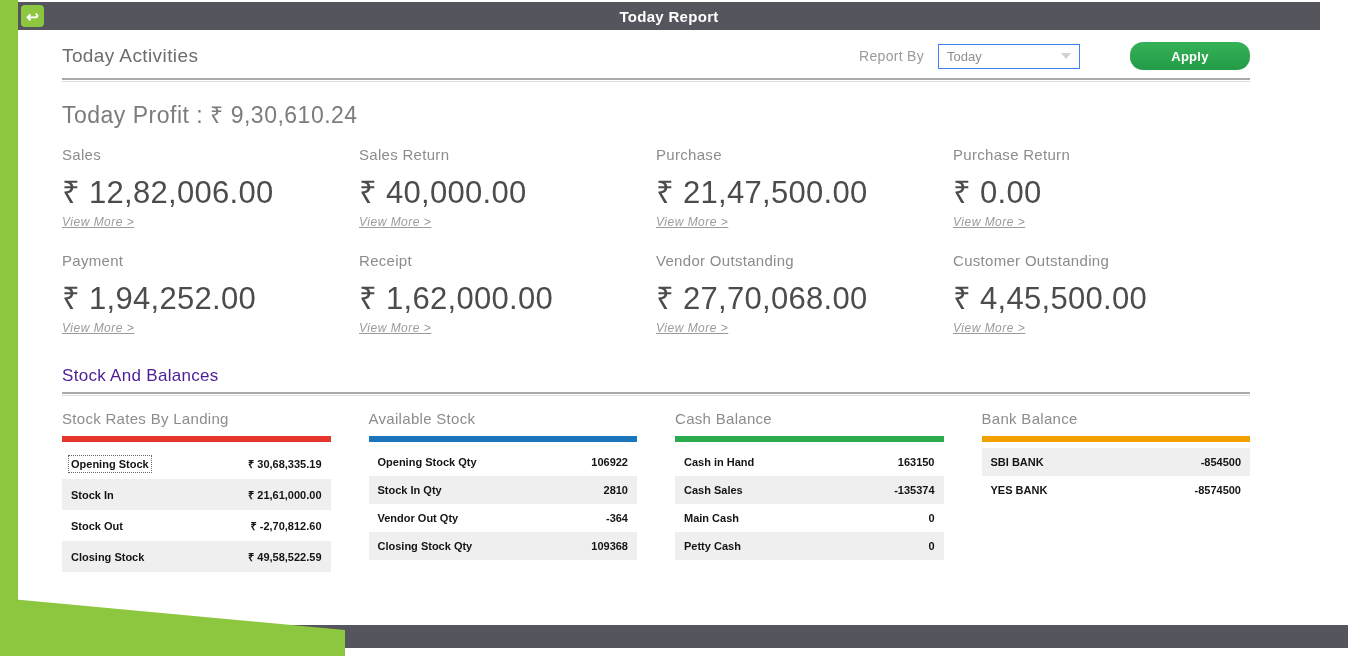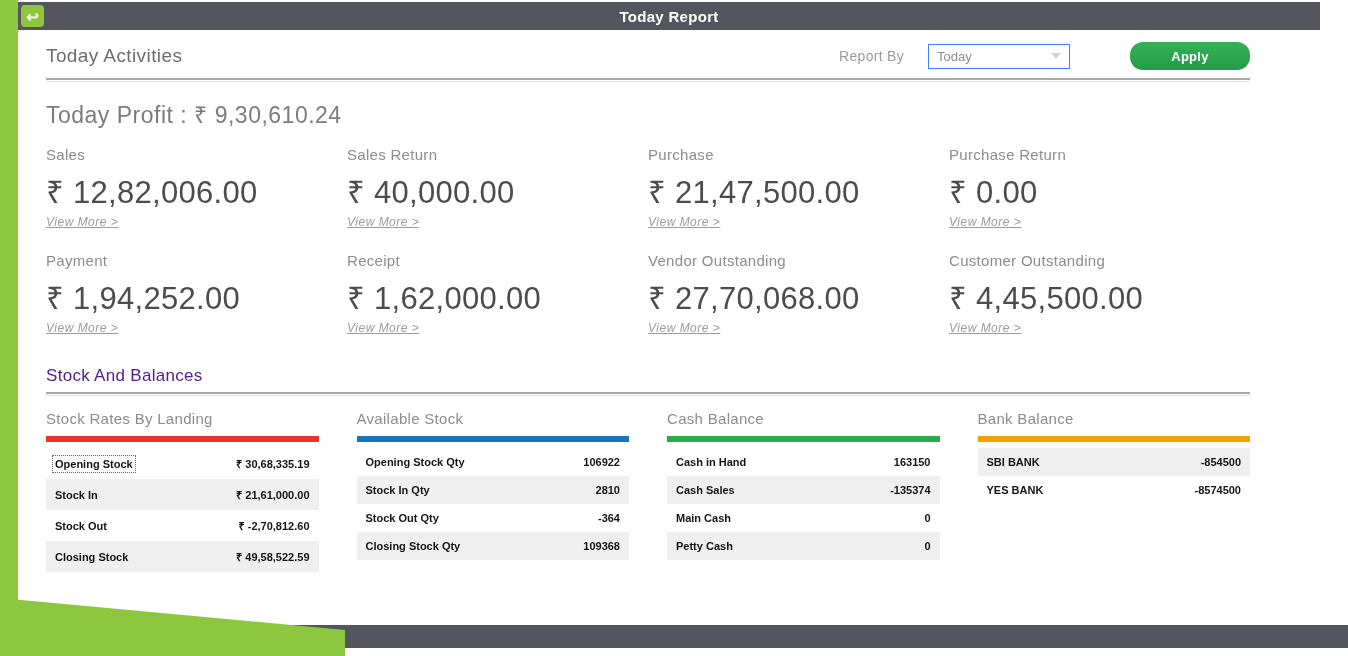--- a/index.html
+++ b/index.html
@@ -22,25 +22,25 @@
   }
   .back-btn span { color:#ffffff; font-size:15px; font-weight:bold; line-height:1; }
   .bottom-bar { position:absolute; bottom:8px; left:18px; right:0; height:23px; background:#55555d; z-index:1; }
   .green-wedge {
     position:absolute; bottom:0; left:0; width:345px; height:58px; background:#8dc63f; z-index:3;
     clip-path:polygon(0 0, 100% 55%, 100% 100%, 0 100%);
   }
   
   .content {
     position:absolute; top:30px; left:18px; right:28px; bottom:31px;
-    background:#ffffff; z-index:2; padding:10px 70px 0 28px;
+    background:#ffffff; z-index:2; padding:10px 70px 0 44px;
   }
   .toolbar { display:flex; align-items:center; justify-content:space-between; height:32px; }
   .section-title { color:#6d6d6d; font-size:19px; letter-spacing:.4px; }
-  .toolbar-right { display:flex; align-items:center; gap:24px; }
+  .toolbar-right { display:flex; align-items:center; gap:14px; }
   .report-by-label { color:#9a9a9a; font-size:14px; letter-spacing:.3px; }
   .report-select {
     width:142px; height:25px; border:1px solid #3b82f6; background:#ffffff;
     display:flex; align-items:center; justify-content:space-between;
     padding:0 8px; cursor:pointer; margin-right:36px;
   }
   .report-select-value { color:#8f8f8f; font-size:13px; }
   .chevron {
     width:0; height:0; border-left:5px solid transparent; border-right:5px solid transparent;
     border-top:6px solid #d2d2d2;
@@ -152,21 +152,21 @@
         <div class="ptable">
           <div class="prow">
             <div class="pcell-label">Opening Stock Qty</div>
             <div class="pcell-value">106922</div>
           </div>
           <div class="prow alt">
             <div class="pcell-label">Stock In Qty</div>
             <div class="pcell-value">2810</div>
           </div>
           <div class="prow">
-            <div class="pcell-label">Stock Out Qty</div>
+            <div class="pcell-label">Vendor Out Qty</div>
             <div class="pcell-value">-364</div>
           </div>
           <div class="prow alt">
             <div class="pcell-label">Closing Stock Qty</div>
             <div class="pcell-value">109368</div>
           </div>
         </div>
       </div>
       <div class="panel">
         <div class="panel-title">Cash Balance</div>

